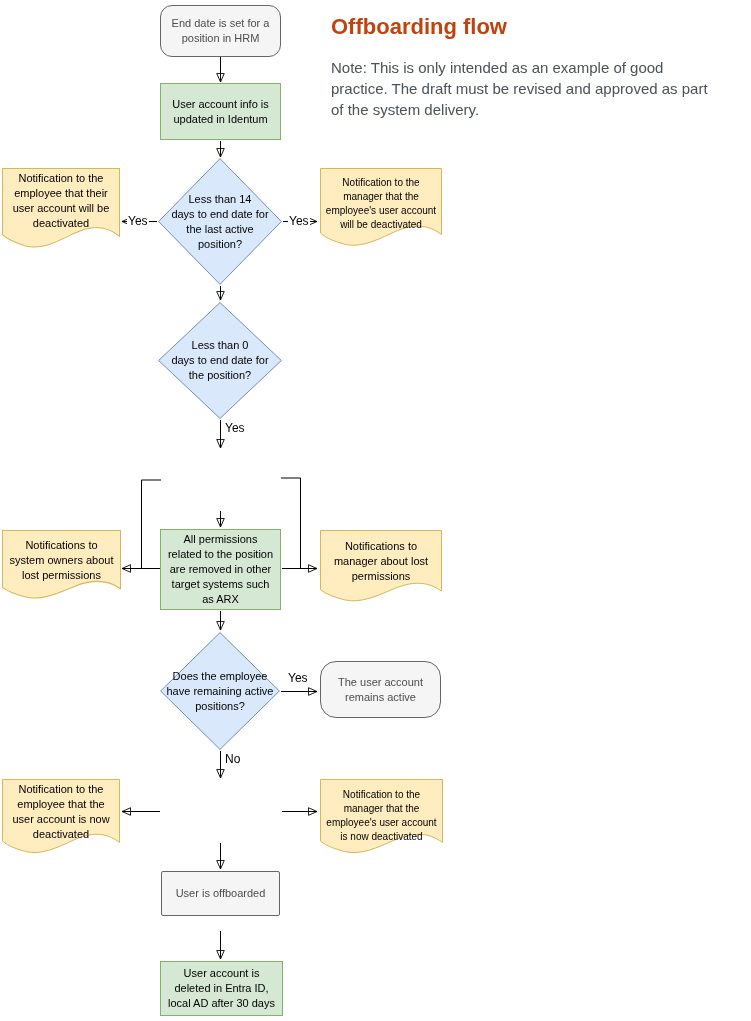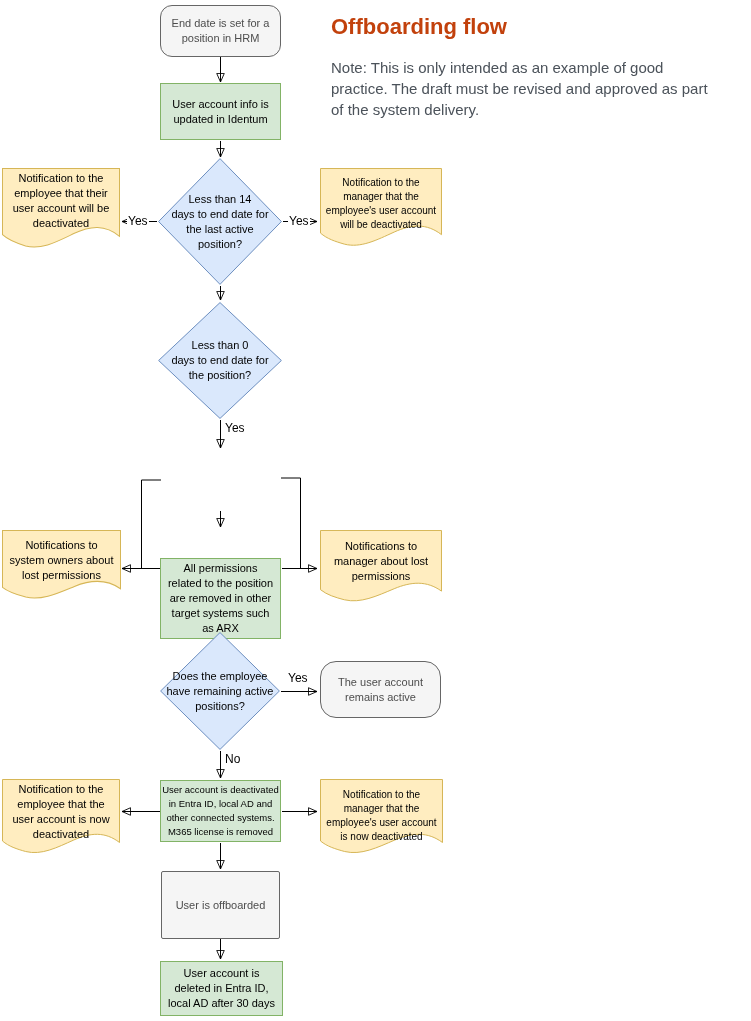--- a/index.html
+++ b/index.html
@@ -116,21 +116,21 @@
   <div class="node diamond" style="left:158px;top:302px;width:124px;height:117px;">
     <svg viewBox="0 0 100 100" preserveAspectRatio="none">
       <polygon points="50,0.5 99.5,50 50,99.5 0.5,50"></polygon>
     </svg>
     <span class="lbl">Less than 0
 days to end date for
 the position?</span>
   </div>
 
 
-  <div class="node rect-green" style="left:160px;top:529px;width:121px;height:81px;margin-top:29px;">
+  <div class="node rect-green" style="left:160px;top:529px;width:121px;height:81px;">
     <span class="lbl">All permissions
 related to the position
 are removed in other
 target systems such
 as ARX</span>
   </div>
 
   <div class="node doc" style="left:2px;top:530px;width:119px;height:74px;">
     <svg viewBox="0 0 120 80" preserveAspectRatio="none">
       <path d="M0.5,0.5 L119.5,0.5 L119.5,63.5 C105,52.5 90,53.5 73,61 C56,68.5 40,76.5 24,72.5 C15,70 7,67.5 0.5,62 Z"></path>
@@ -156,26 +156,20 @@
     <span class="lbl">Does the employee
 have remaining active
 positions?</span>
   </div>
 
   <div class="node terminator" style="left:320px;top:661px;width:121px;height:57px;border-radius:16px;">
     <span class="lbl">The user account
 remains active</span>
   </div>
 
-  <div class="node rect-green small" style="left:160px;top:780px;width:121px;height:62px;">
-    <span class="lbl">User account is deactivated
-in Entra ID, local AD and
-other connected systems.
-M365 license is removed</span>
-  </div>
 
   <div class="node doc" style="left:2px;top:779px;width:118px;height:80px;">
     <svg viewBox="0 0 120 80" preserveAspectRatio="none">
       <path d="M0.5,0.5 L119.5,0.5 L119.5,63.5 C105,52.5 90,53.5 73,61 C56,68.5 40,76.5 24,72.5 C15,70 7,67.5 0.5,62 Z"></path>
     </svg>
     <span class="lbl" style="padding-top:3px;">Notification to the
 employee that the
 user account is now
 deactivated</span>
   </div>
@@ -183,21 +177,21 @@
   <div class="node doc smallish" style="left:320px;top:779px;width:123px;height:80px;">
     <svg viewBox="0 0 120 80" preserveAspectRatio="none">
       <path d="M0.5,0.5 L119.5,0.5 L119.5,63.5 C105,52.5 90,53.5 73,61 C56,68.5 40,76.5 24,72.5 C15,70 7,67.5 0.5,62 Z"></path>
     </svg>
     <span class="lbl" style="padding-top:9px;">Notification to the
 manager that the
 employee's user account
 is now deactivated</span>
   </div>
 
-  <div class="node terminator" style="left:161px;top:871px;width:119px;height:68px;border-radius:2px;">
+  <div class="node terminator" style="left:161px;top:871px;width:119px;height:45px;border-radius:2px;">
     <span class="lbl">User is offboarded</span>
   </div>
 
   <div class="node rect-green" style="left:160px;top:961px;width:123px;height:55px;">
     <span class="lbl">User account is
 deleted in Entra ID,
 local AD after 30 days</span>
   </div>
 
   <span class="edge-label" style="left:127px;top:214px;">Yes</span>

